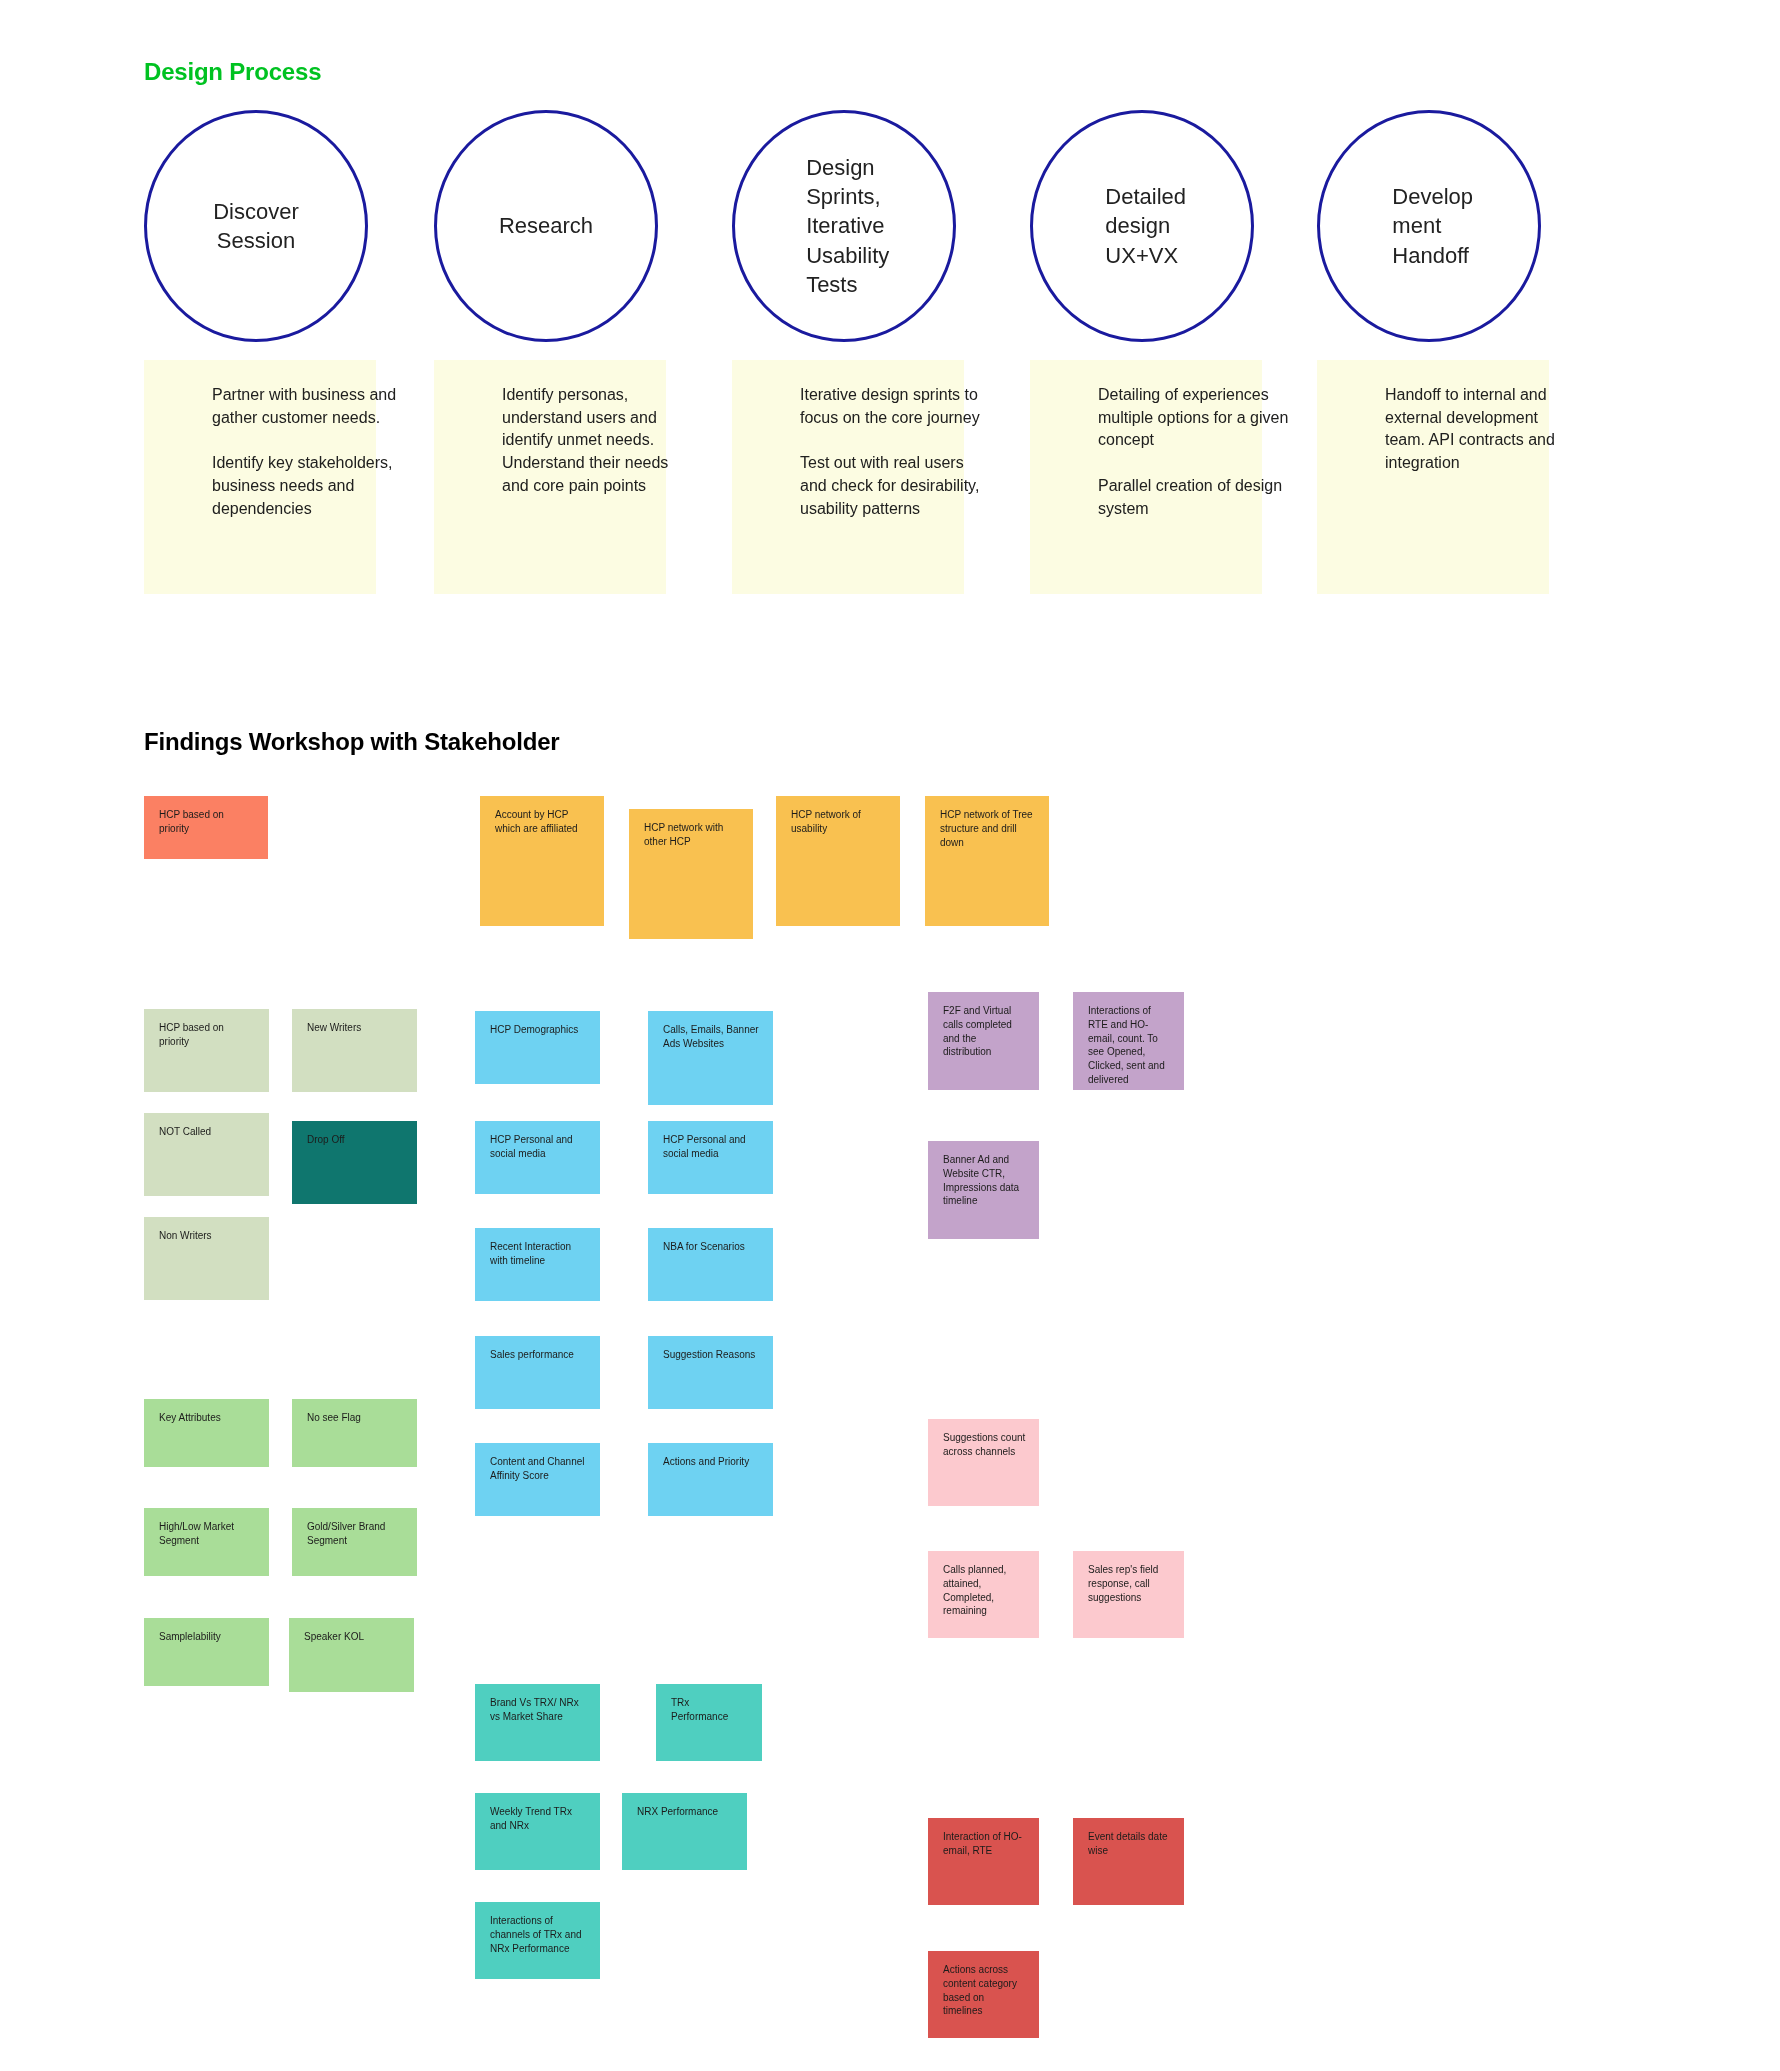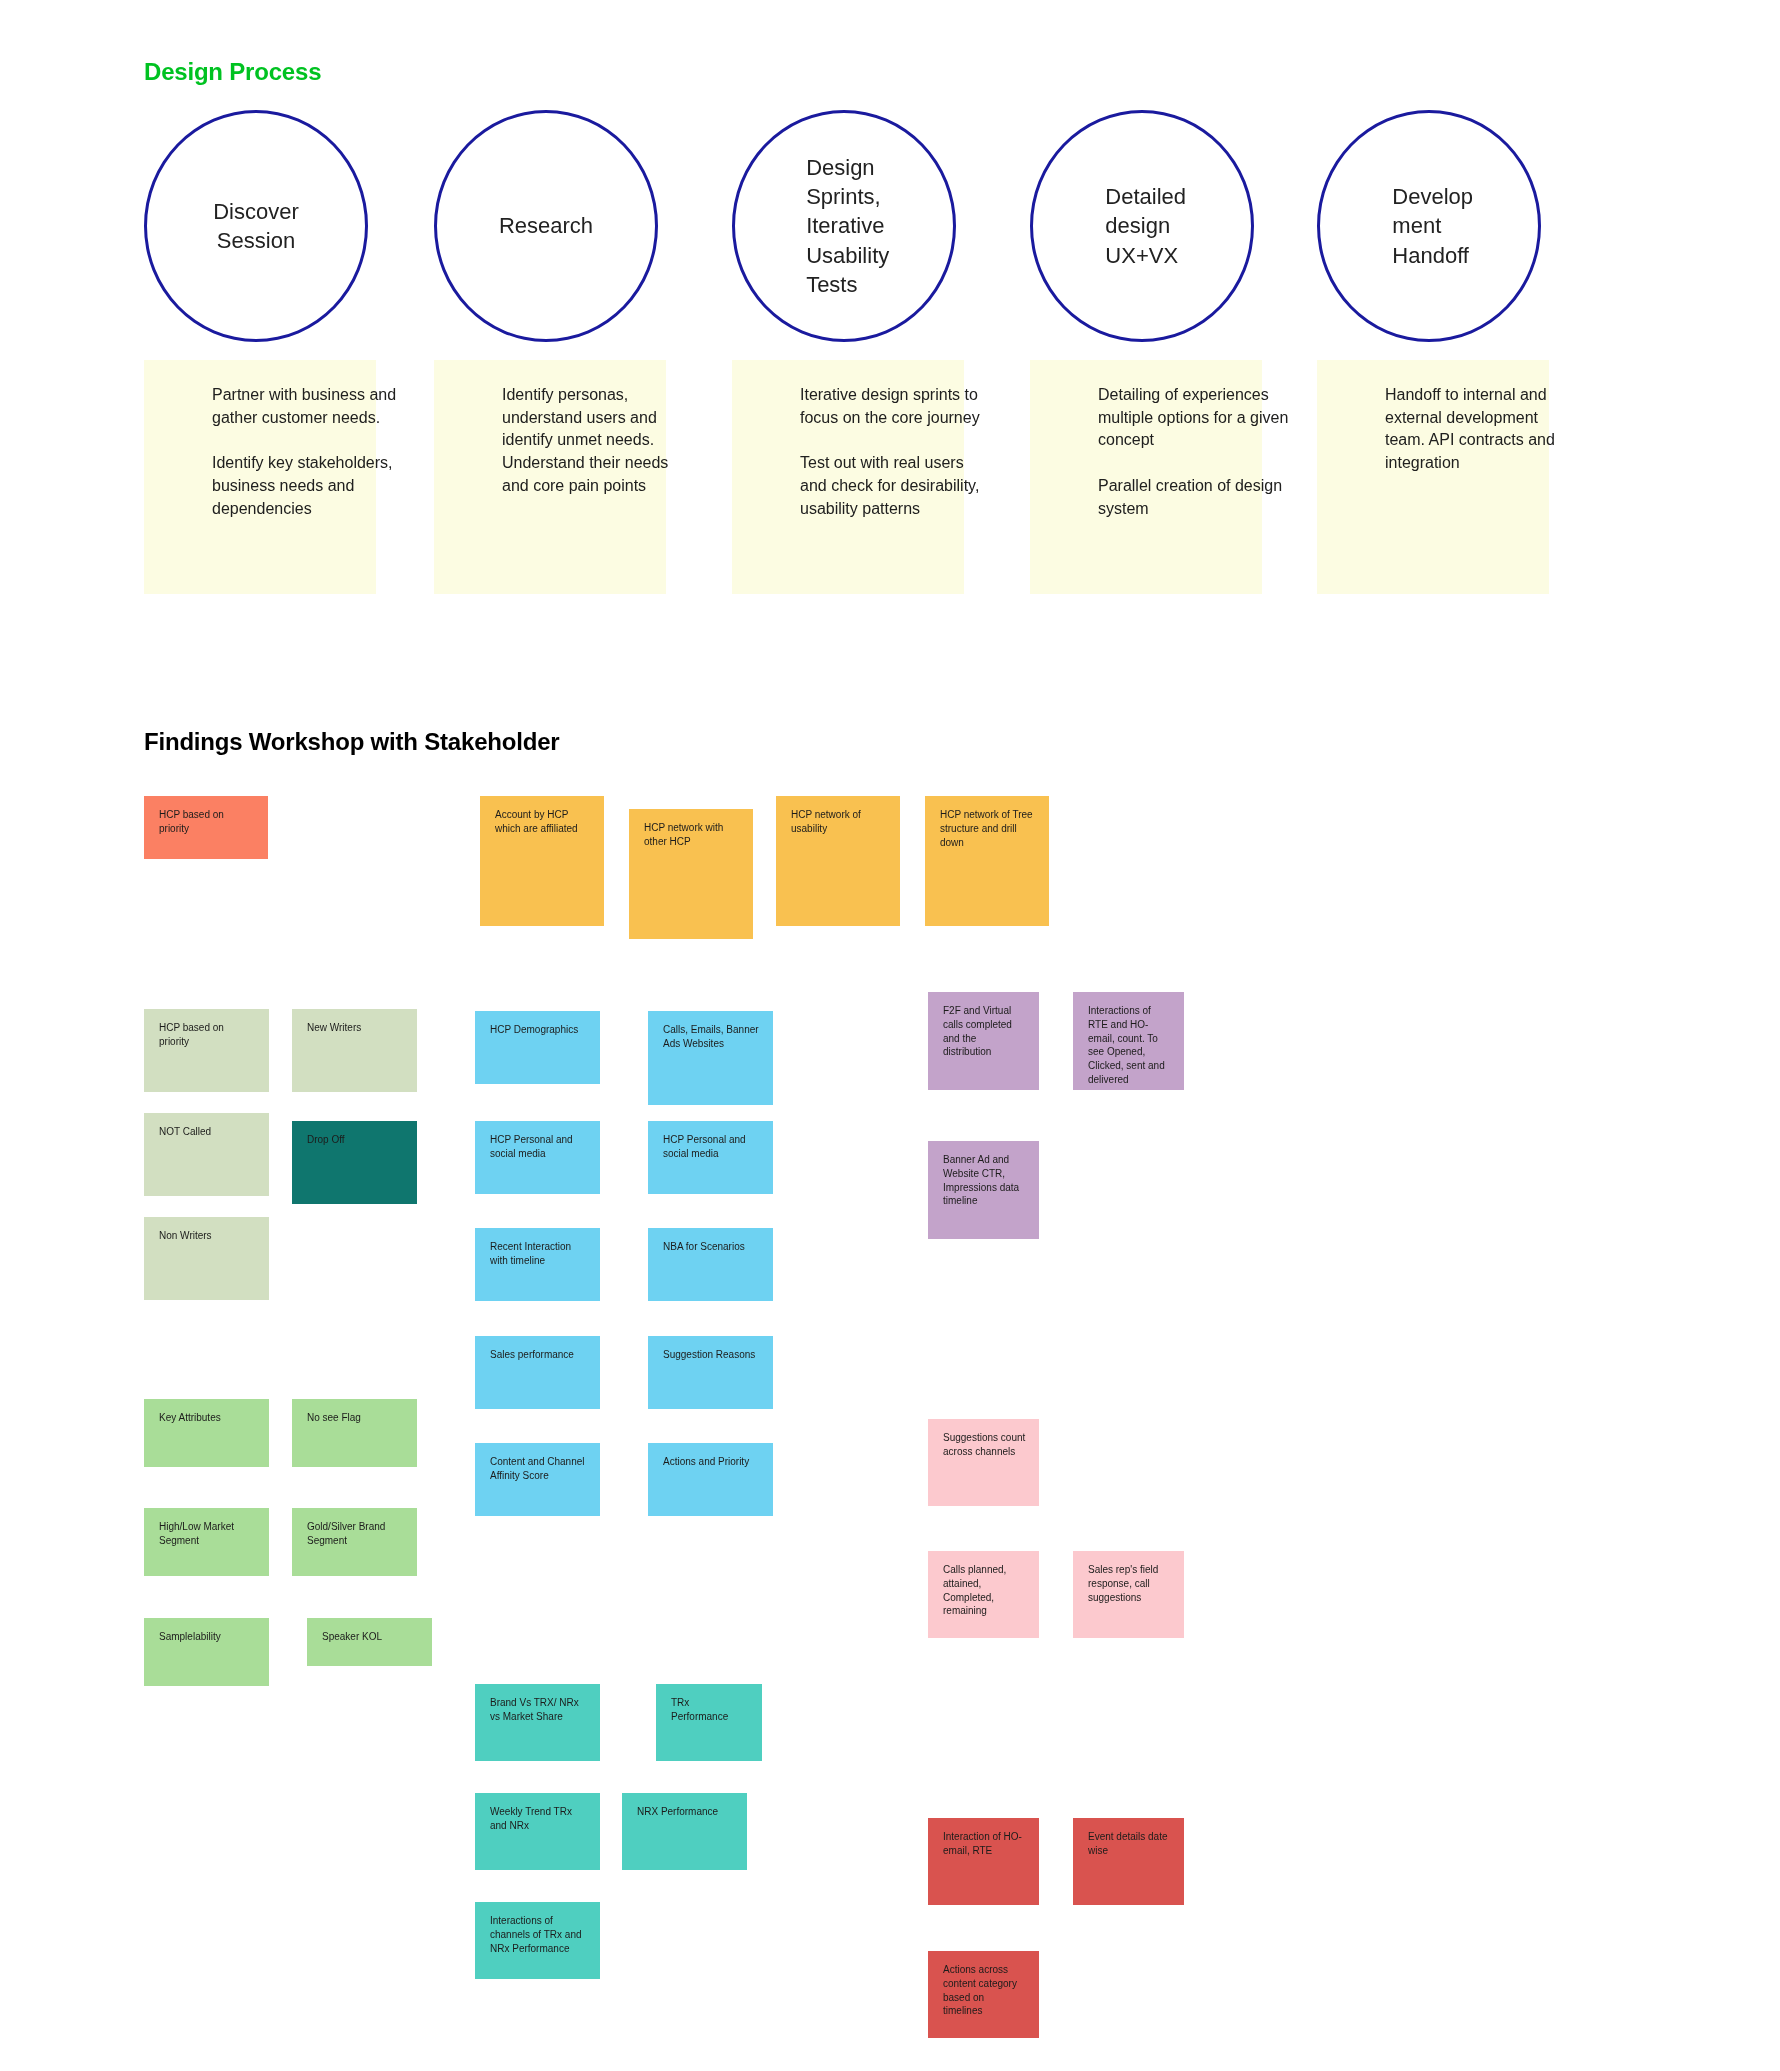--- a/index.html
+++ b/index.html
@@ -193,21 +193,21 @@
       <div class="note" style="left: 475px; top: 1443px; width: 125px; height: 73px; background: rgb(110, 210, 242);">Content and Channel Affinity Score</div>
       <div class="note" style="left: 648px; top: 1443px; width: 125px; height: 73px; background: rgb(110, 210, 242);">Actions and Priority</div>
       <div class="note" style="left: 928px; top: 992px; width: 111px; height: 98px; background: rgb(195, 163, 202);">F2F and Virtual calls completed and the distribution</div>
       <div class="note" style="left: 1073px; top: 992px; width: 111px; height: 98px; background: rgb(195, 163, 202);">Interactions of RTE and HO-email, count. To see Opened, Clicked, sent and delivered</div>
       <div class="note" style="left: 928px; top: 1141px; width: 111px; height: 98px; background: rgb(195, 163, 202);">Banner Ad and Website CTR, Impressions data timeline</div>
       <div class="note" style="left: 144px; top: 1399px; width: 125px; height: 68px; background: rgb(169, 221, 152);">Key Attributes</div>
       <div class="note" style="left: 292px; top: 1399px; width: 125px; height: 68px; background: rgb(169, 221, 152);">No see Flag</div>
       <div class="note" style="left: 144px; top: 1508px; width: 125px; height: 68px; background: rgb(169, 221, 152);">High/Low Market Segment</div>
       <div class="note" style="left: 292px; top: 1508px; width: 125px; height: 68px; background: rgb(169, 221, 152);">Gold/Silver Brand Segment</div>
       <div class="note" style="left: 144px; top: 1618px; width: 125px; height: 68px; background: rgb(169, 221, 152);">Samplelability</div>
-      <div class="note" style="left: 307px; top: 1618px; width: 125px; height: 48px; background: rgb(169, 221, 152);">Speaker KOL</div>
+      <div class="note" style="left: 289px; top: 1618px; width: 125px; height: 74px; background: rgb(169, 221, 152);">Speaker KOL</div>
       <div class="note" style="left: 928px; top: 1419px; width: 111px; height: 87px; background: rgb(252, 201, 206);">Suggestions count across channels</div>
       <div class="note" style="left: 928px; top: 1551px; width: 111px; height: 87px; background: rgb(252, 201, 206);">Calls planned, attained, Completed, remaining</div>
       <div class="note" style="left: 1073px; top: 1551px; width: 111px; height: 87px; background: rgb(252, 201, 206);">Sales rep's field response, call suggestions</div>
       <div class="note" style="left: 475px; top: 1684px; width: 125px; height: 77px; background: rgb(79, 207, 192);">Brand Vs TRX/ NRx vs Market Share</div>
       <div class="note" style="left: 656px; top: 1684px; width: 106px; height: 77px; background: rgb(79, 207, 192);">TRx Performance</div>
       <div class="note" style="left: 475px; top: 1793px; width: 125px; height: 77px; background: rgb(79, 207, 192);">Weekly Trend TRx and NRx</div>
       <div class="note" style="left: 622px; top: 1793px; width: 125px; height: 77px; background: rgb(79, 207, 192);">NRX Performance</div>
       <div class="note" style="left: 475px; top: 1902px; width: 125px; height: 77px; background: rgb(79, 207, 192);">Interactions of channels of TRx and NRx Performance</div>
       <div class="note" style="left: 928px; top: 1818px; width: 111px; height: 87px; background: rgb(217, 83, 79);">Interaction of HO-email, RTE</div>
       <div class="note" style="left: 1073px; top: 1818px; width: 111px; height: 87px; background: rgb(217, 83, 79);">Event details date wise</div>

